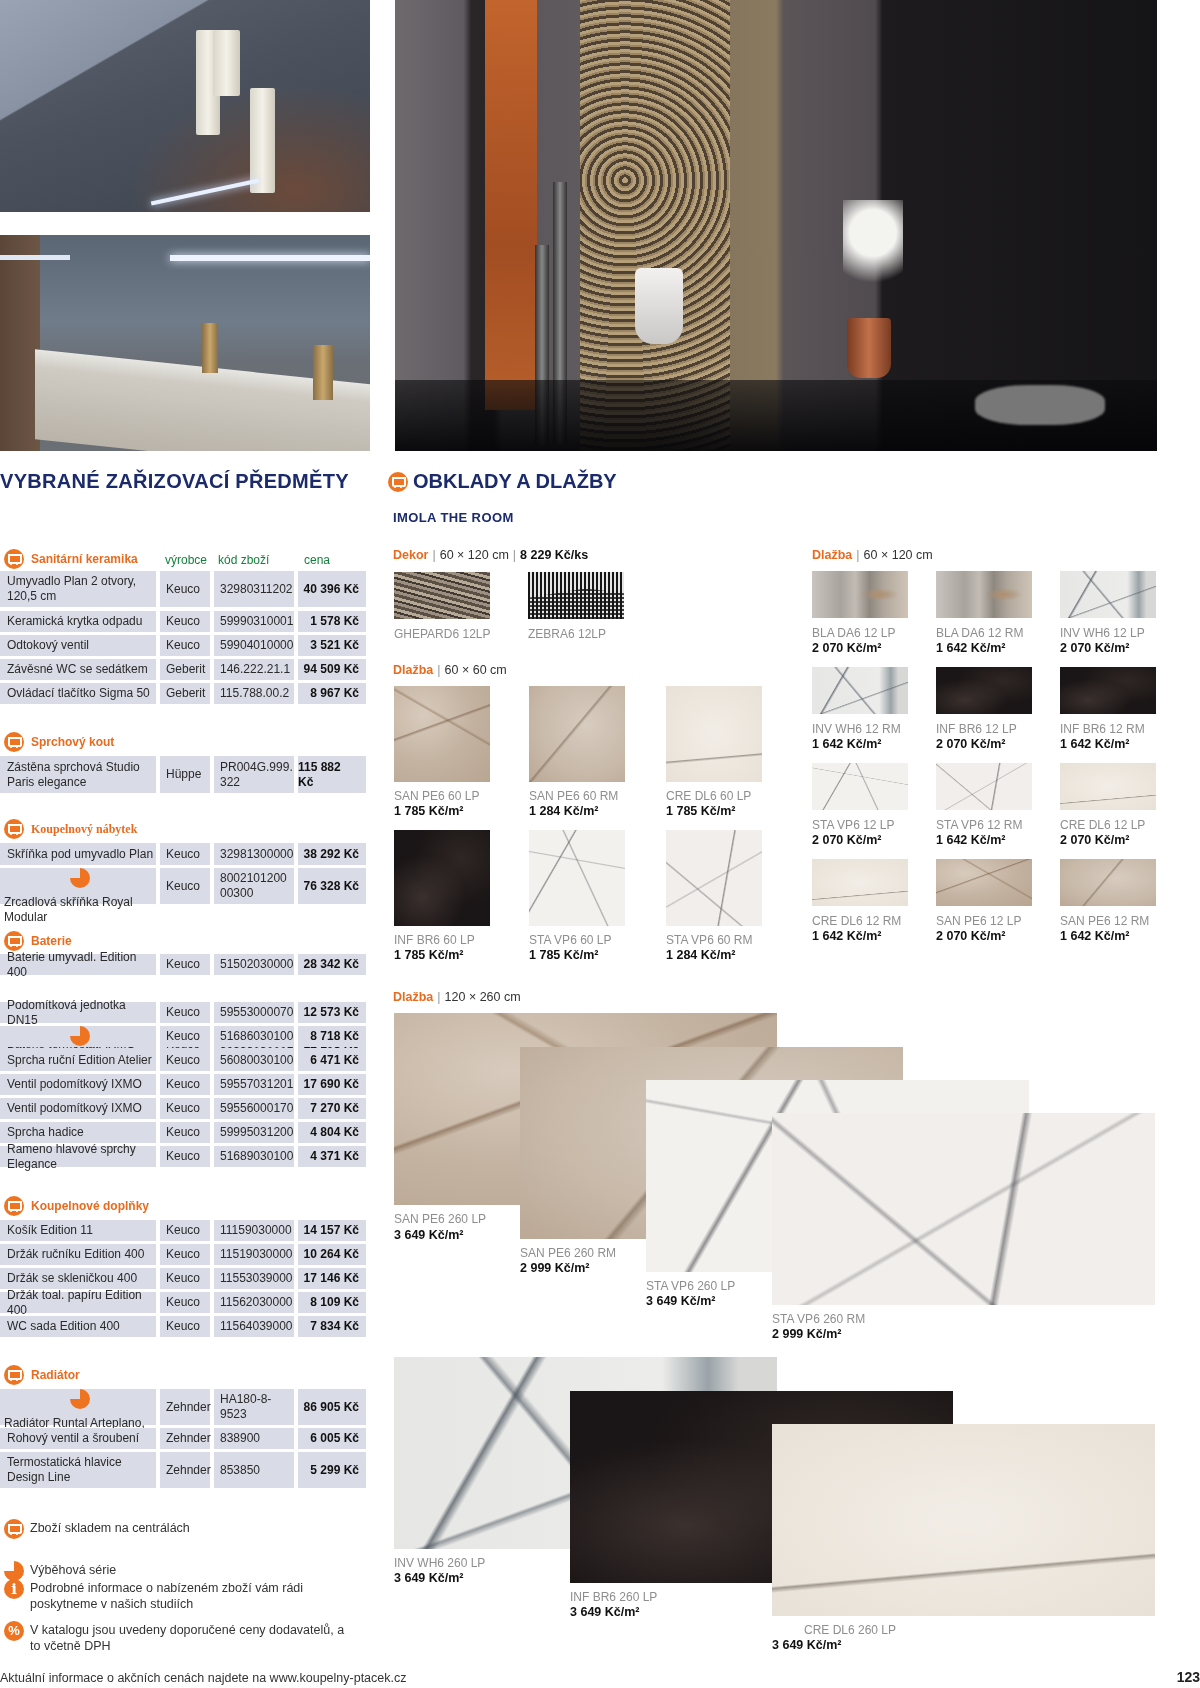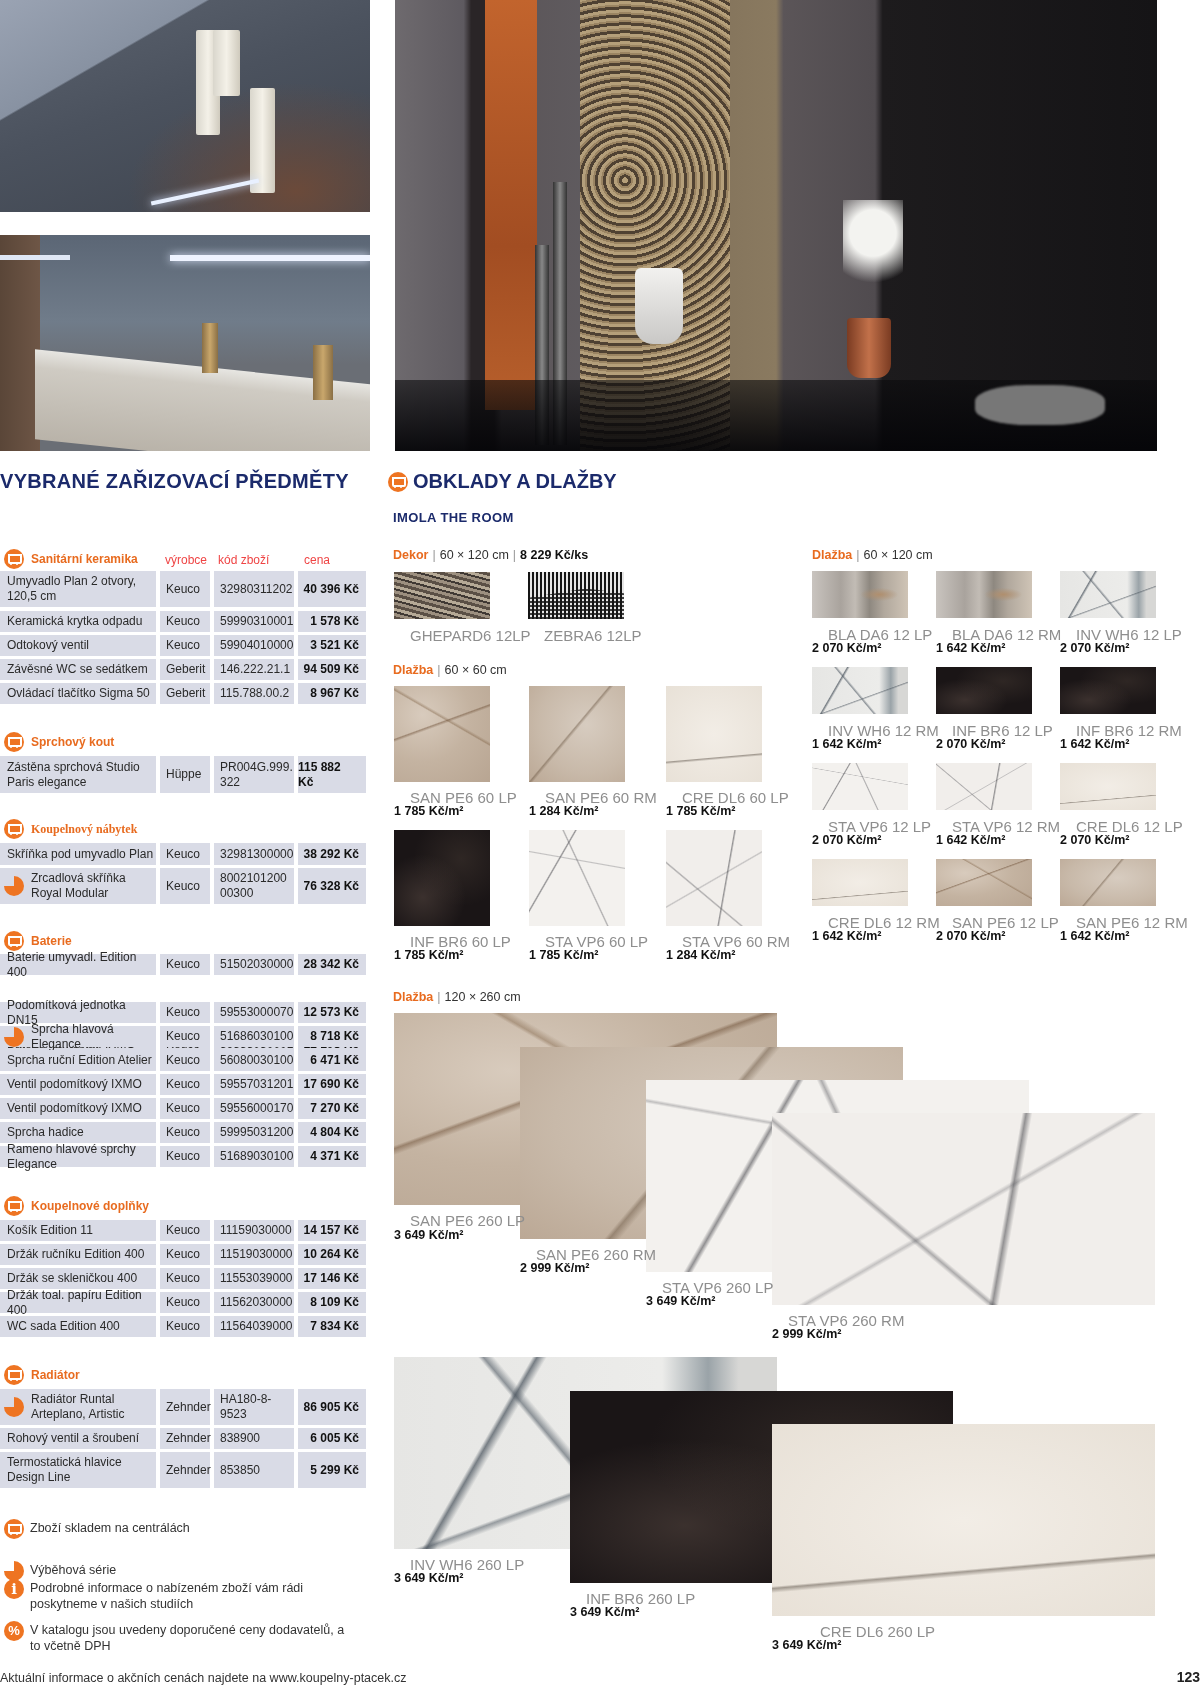--- a/index.html
+++ b/index.html
@@ -49,45 +49,45 @@
   
   .cart-ico { width: 20px; height: 20px; border-radius: 50%; background: #ee7422; display: inline-block; position: relative; vertical-align: middle; }
   .cart-ico::before { content: ""; position: absolute; left: 4px; top: 5px; width: 10px; height: 6px; border: 2px solid #fff; border-top-width: 2px; border-radius: 0 0 2px 2px; }
   .cart-ico::after { content: ""; position: absolute; left: 6px; top: 14px; width: 2px; height: 2px; background: #fff; box-shadow: 6px 0 0 #fff; border-radius: 50%; }
   .pie-ico { width: 20px; height: 20px; border-radius: 50%; background: conic-gradient(#ee7422 0 75%, transparent 75% 100%); display: inline-block; position: relative; vertical-align: middle; }
   .pie-ico::after { content: ""; position: absolute; left: 11px; top: 0; width: 9px; height: 9px; background: #ee7422; border-radius: 0 10px 0 0; transform: translate(1px,-1px); opacity: 0; }
   .info-ico { width: 20px; height: 20px; border-radius: 50%; background: #ee7422; color: #fff; display: inline-block; font-weight: bold; font-size: 15px; text-align: center; line-height: 20px; font-family: "DejaVu Serif", serif; vertical-align: middle; }
   .pct-ico { width: 20px; height: 20px; border-radius: 50%; background: #ee7422; color: #fff; display: inline-block; font-weight: bold; font-size: 13px; text-align: center; line-height: 20px; vertical-align: middle; }
   .sec-head { position: absolute; left: 4px; font-size: 12px; font-weight: bold; color: #e86b1f; display: flex; align-items: center; gap: 7px; }
   .sec-head .cart-ico { flex: none; }
-  .col-lbl { position: absolute; font-size: 12px; color: #ef4444; }
+  .col-lbl { position: absolute; font-size: 12px; color: #15803d; }
   .row { position: absolute; left: 0; width: 370px; display: flex; gap: 4px; }
   .row > div { background: #d9dbe6; font-size: 12px; color: #2a2a2a; display: flex; align-items: center; line-height: 15px; }
   .row .c-name { width: 156px; padding-left: 7px; }
   .row .c-mfr { width: 50px; padding-left: 6px; }
   .row .c-code { width: 80px; padding-left: 6px; }
   .row .c-price { width: 68px; justify-content: flex-end; padding-right: 7px; font-weight: bold; color: #111; }
-  .row .c-name.with-ico { padding-left: 4px; gap: 7px; }
+  .row .c-name.with-ico { padding-left: 4px; gap: 7px; flex-direction: column; }
   .row .c-name .pie-ico { flex: none; }
 
   
   .legend { position: absolute; left: 4px; display: flex; align-items: flex-start; gap: 6px; font-size: 12.5px; color: #333; line-height: 16px; }
   .legend .ico-wrap { flex: none; margin-top: -1px; }
 
   .footer-url { left: 0; top: 1671px; font-size: 12.5px; color: #333; }
   .page-num { right: 0; top: 1669px; font-size: 14px; font-weight: bold; color: #222; }
 
   
   .cat-lbl { position: absolute; font-size: 12.5px; color: #333; white-space: nowrap; }
   .cat-lbl .cat { color: #e86b1f; font-weight: bold; }
   .cat-lbl .sep { color: #999; margin: 0 4px; }
   .cat-lbl .strong { font-weight: bold; color: #111; }
 
   .tile { position: absolute; overflow: hidden; }
-  .tile-name { position: absolute; font-size: 15px; color: #8e8e8e; white-space: nowrap; margin-left: 16px; }
+  .tile-name { position: absolute; font-size: 12px; color: #8e8e8e; white-space: nowrap; }
   .tile-price { position: absolute; font-size: 12.5px; font-weight: bold; color: #111; white-space: nowrap; }
 
   
   .m-beige { background:
       linear-gradient(160deg, transparent 40%, rgba(110,80,55,.5) 41%, transparent 43%),
       linear-gradient(30deg, transparent 60%, rgba(120,90,60,.4) 61%, transparent 63%),
       radial-gradient(ellipse at 30% 30%, #d8cbbd 0%, #c4b3a1 50%, #b8a592 100%); }
   .m-beige2 { background:
       linear-gradient(130deg, transparent 45%, rgba(100,80,60,.45) 46%, transparent 48%),
       radial-gradient(ellipse at 60% 40%, #d7ccc0 0%, #c8b9a9 60%, #bba895 100%); }

